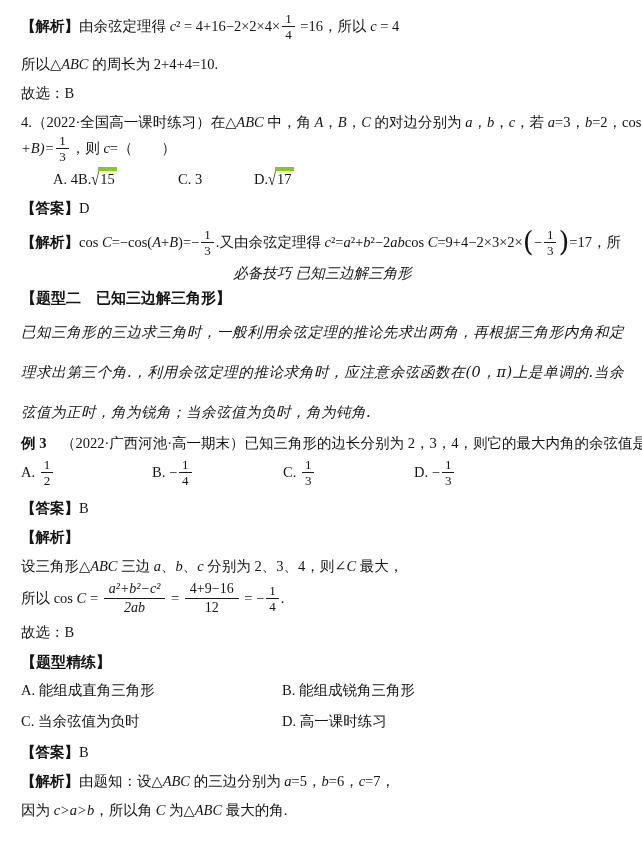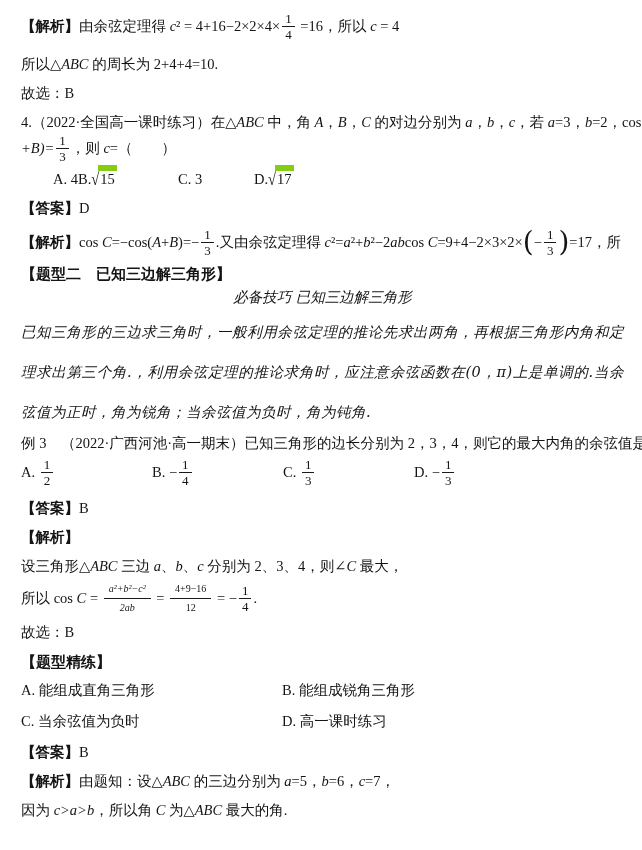--- a/index.html
+++ b/index.html
@@ -24,38 +24,38 @@
   
   .lbl {
     font-family: Liberation Serif, serif;
     font-weight: 700;
   }
   .hd {
     font-family: "Liberation Sans", "DejaVu Sans", sans-serif;
     font-weight: 700;
     font-size: 15px;
   }
-  .bser { font-weight: 400; margin-top: 48px; }
+  .bser { font-weight: 700; margin-top: 48px; }
   
   .mi { font-style: italic; font-family: "Liberation Serif", "DejaVu Serif", serif; }
   
   .frac {
     display: inline-flex; flex-direction: column;
     text-align: center; vertical-align: middle;
     margin: 0 2px; position: relative; top: -1px;
   }
   .frac .fn, .frac .fd {
     display: block; font-size: 13px; line-height: 15px; padding: 0 3px;
   }
   .frac .fd { border-top: 1px solid #1a1a1a; }
-  .bigfrac .fn, .bigfrac .fd { font-size: 10px; line-height: 18px; padding: 0 5px; }
+  .bigfrac .fn, .bigfrac .fd { font-size: 14px; line-height: 18px; padding: 0 5px; }
   
   .sqrt { white-space: nowrap; }
   .sqrt .sg { display: inline-block; transform: scaleY(1.2); transform-origin: 50% 60%; margin-right: -1px; }
-  .sqrt .rad { border-top: 6px solid #84cc16; padding: 0 2px; }
+  .sqrt .rad { border-top: 4px solid #84cc16; padding: 0 2px; }
   
   .bigp {
     display: inline-block; font-size: 28px; font-weight: 400;
     vertical-align: middle; line-height: 14px; position: relative; top: -2px;
     font-family: "DejaVu Serif", serif;
   }
   
   .kai { font-style: italic; font-family: "DejaVu Serif", "Liberation Serif", serif; }
   .center { text-align: center; }
   .para { white-space: normal; text-align: justify; line-height: 40px; letter-spacing: 0.5px; }
@@ -94,23 +94,23 @@
 
   <div class="row g5"><span class="lbl">【解析】</span><span>cos </span><span class="mi">C</span><span>=−cos(</span><span class="mi">A</span><span>+</span><span class="mi">B</span><span>)=−</span><span class="frac">
         <span class="fn">1</span>
         <span class="fd">3</span>
       </span><span>.又由余弦定理得 </span><span class="mi">c</span><span>²=</span><span class="mi">a</span><span>²+</span><span class="mi">b</span><span>²−2</span><span class="mi">ab</span><span>cos </span><span class="mi">C</span><span>=9+4−2×3×2×</span><span class="bigp">(</span><span>−</span><span class="frac">
         <span class="fn">1</span>
         <span class="fd">3</span>
       </span><span class="bigp">)</span><span>=17，所</span></div>
 
 
+  <div class="row center kai g5"><span>必备技巧 已知三边解三角形</span></div>
+
   <div class="row g5 hd"><span>【题型二　已知三边解三角形】</span></div>
-
-  <div class="row center kai g5"><span>必备技巧 已知三边解三角形</span></div>
 
   <div class="row para kai g2"><span>已知三角形的三边求三角时，一般利用余弦定理的推论先求出两角，再根据三角形内角和定理求出第三个角.，利用余弦定理的推论求角时，应注意余弦函数在(0，π)上是单调的.当余弦值为正时，角为锐角；当余弦值为负时，角为钝角.</span></div>
 
   <div class="row g5"><span class="bser">例 3</span><span>　（2022·广西河池·高一期末）已知三角形的边长分别为 2，3，4，则它的最大内角的余弦值是（　　）</span></div>
 
   <div class="row g10"><span class="opt w130"><span>A.</span> <span class="frac">
           <span class="fn">1</span>
           <span class="fd">2</span>
         </span></span><span class="opt w130"><span>B.</span> <span>−</span><span class="frac">
           <span class="fn">1</span>

